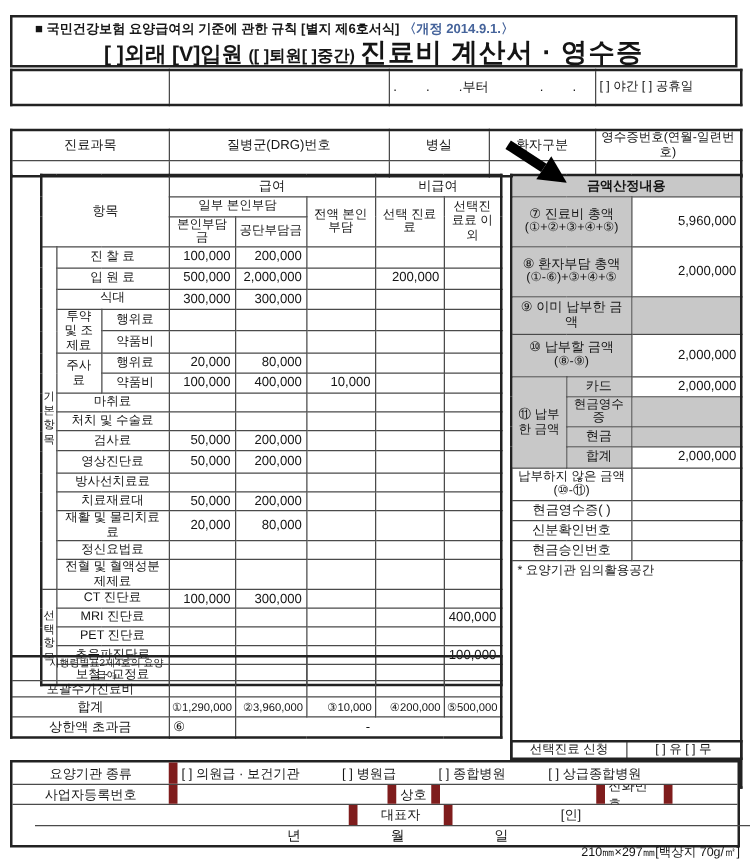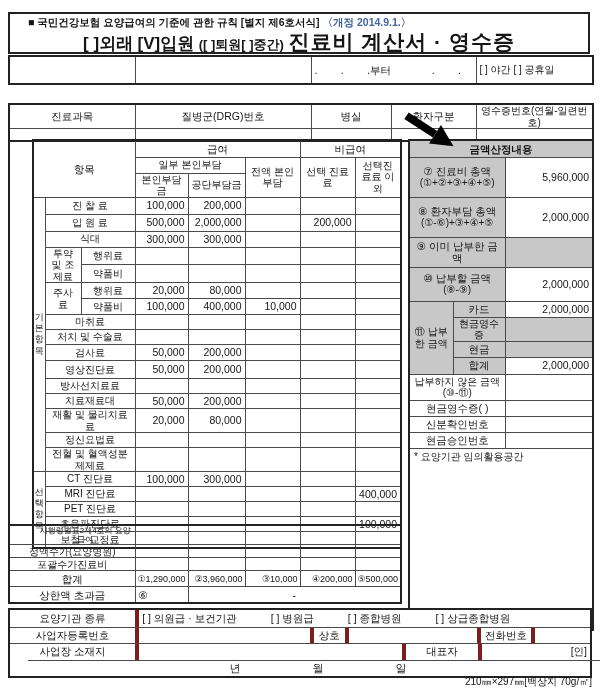--- a/index.html
+++ b/index.html
@@ -21,21 +21,21 @@
   
   .titlebox{left:8px;top:12px;width:582px;height:42px;border:2px solid #222;box-sizing:border-box;}
   .ruleline{position:absolute;left:18px;top:2px;font-size:10.5px;font-weight:600;white-space:nowrap;}
   .rev{font-weight:600;}
   .titleline{position:absolute;left:0;top:14px;width:100%;text-align:center;white-space:nowrap;}
   .tp{font-size:17px;font-weight:bold;}
   .ts{font-size:13px;font-weight:bold;margin-top:18px;}
   .tm{font-size:21px;font-weight:bold;letter-spacing:1px;}
   
   .frow{display:flex;box-sizing:border-box;}
-  .fcell{box-sizing:border-box;border-left:4px solid #7f1d1d;font-size:10.5px;display:flex;align-items:center;padding:0 3px;overflow:hidden;}
+  .fcell{box-sizing:border-box;border-left:7px solid #7f1d1d;font-size:10.5px;display:flex;align-items:center;padding:0 3px;overflow:hidden;}
   .fcell:first-child{border-left:none;}
   #tableB{border:2px solid #222;box-sizing:border-box;background:#fff;}
   #tableB .frow{border-top:1px solid #4a4a4a;}
   #tableB .frow:first-child{border-top:none;justify-content:space-between;}
   .daterow{justify-content:center;gap:72px;transform:translateX(18px);font-size:11px;}
   .paper{font-size:10px;}
   .opts{gap:34px;}
   .seal{margin-left:auto;}
   .freecell{vertical-align:top;text-align:left;font-size:10px;padding:2px 4px;}
 </style>
@@ -324,28 +324,20 @@
     <tbody id="extra-body">
         <tr style="height: 13px;">
           <td class="c" style="font-size: 8px; padding-left: 29px;">시행령별표2제4호의 요양급여</td>
           <td class="num"></td>
           <td class="num"></td>
           <td class="num"></td>
           <td class="num"></td>
           <td class="num"></td>
         </tr>
         <tr style="height: 13px;">
-          <td class="c" style="font-size: 10px;">정액수가(요양병원)</td>
-          <td class="num"></td>
-          <td class="num"></td>
-          <td class="num"></td>
-          <td class="num"></td>
-          <td class="num"></td>
-        </tr>
-        <tr style="height: 13px;">
           <td class="c" style="font-size: 10px;">포괄수가진료비</td>
           <td class="num"></td>
           <td class="num"></td>
           <td class="num"></td>
           <td class="num"></td>
           <td class="num"></td>
         </tr>
       </tbody>
     <tbody>
       <tr style="height:16px">
@@ -431,41 +423,52 @@
     <tr style="height:16px">
       <td class="c" colspan="2">현금승인번호</td>
       <td></td>
     </tr>
     <tr style="height:182px">
       <td class="freecell" colspan="3">* 요양기관 임의활용공간</td>
     </tr>
   </tbody>
     </table>
 
+  <table class="abs" style="left:408px;top:592px;width:184px;border:2px solid #222;">
+    <colgroup>
+        <col style="width:92px">
+        <col style="width:92px">
+      </colgroup>
+    <tbody>
+        <tr style="height:13px">
+      <td class="c hsmall">선택진료 신청</td>
+      <td class="c hsmall">[ ] 유      [ ] 무</td>
+    </tr>
+  </tbody>
+    </table>
 
   <div class="abs" id="tableB" style="left:8px;top:608px;width:584px;">
     <div class="frow" style="height:17px">
       <div class="fcell c" style="width:126px;justify-content:center">요양기관 종류</div>
       <div class="fcell opts" style="width:458px">
         <span>[ ] 의원급 · 보건기관</span>
         <span>[ ] 병원급</span>
         <span>[ ] 종합병원</span>
         <span>[ ] 상급종합병원</span>
       </div>
     </div>
     <div class="frow" style="height:16px">
       <div class="fcell" style="width:126px;justify-content:center">사업자등록번호</div>
       <div class="fcell" style="width:176px"></div>
       <div class="fcell" style="width:35px;justify-content:center">상호</div>
       <div class="fcell" style="width:133px"></div>
       <div class="fcell" style="width:55px;justify-content:center">전화번호</div>
       <div class="fcell" style="width:59px"></div>
     </div>
     <div class="frow" style="height:17px">
-      <div class="fcell" style="width:126px;justify-content:center">사업장 소재지</div>
       <div class="fcell" style="width:269px"></div>
       <div class="fcell" style="width:76px;justify-content:center">대표자</div>
       <div class="fcell" style="width:113px">
         <span></span>
         <span class="seal">[인]</span>
       </div>
     </div>
     <div class="frow daterow" style="height:16px;align-items:center">
       <span>년</span>
       <span>월</span>

